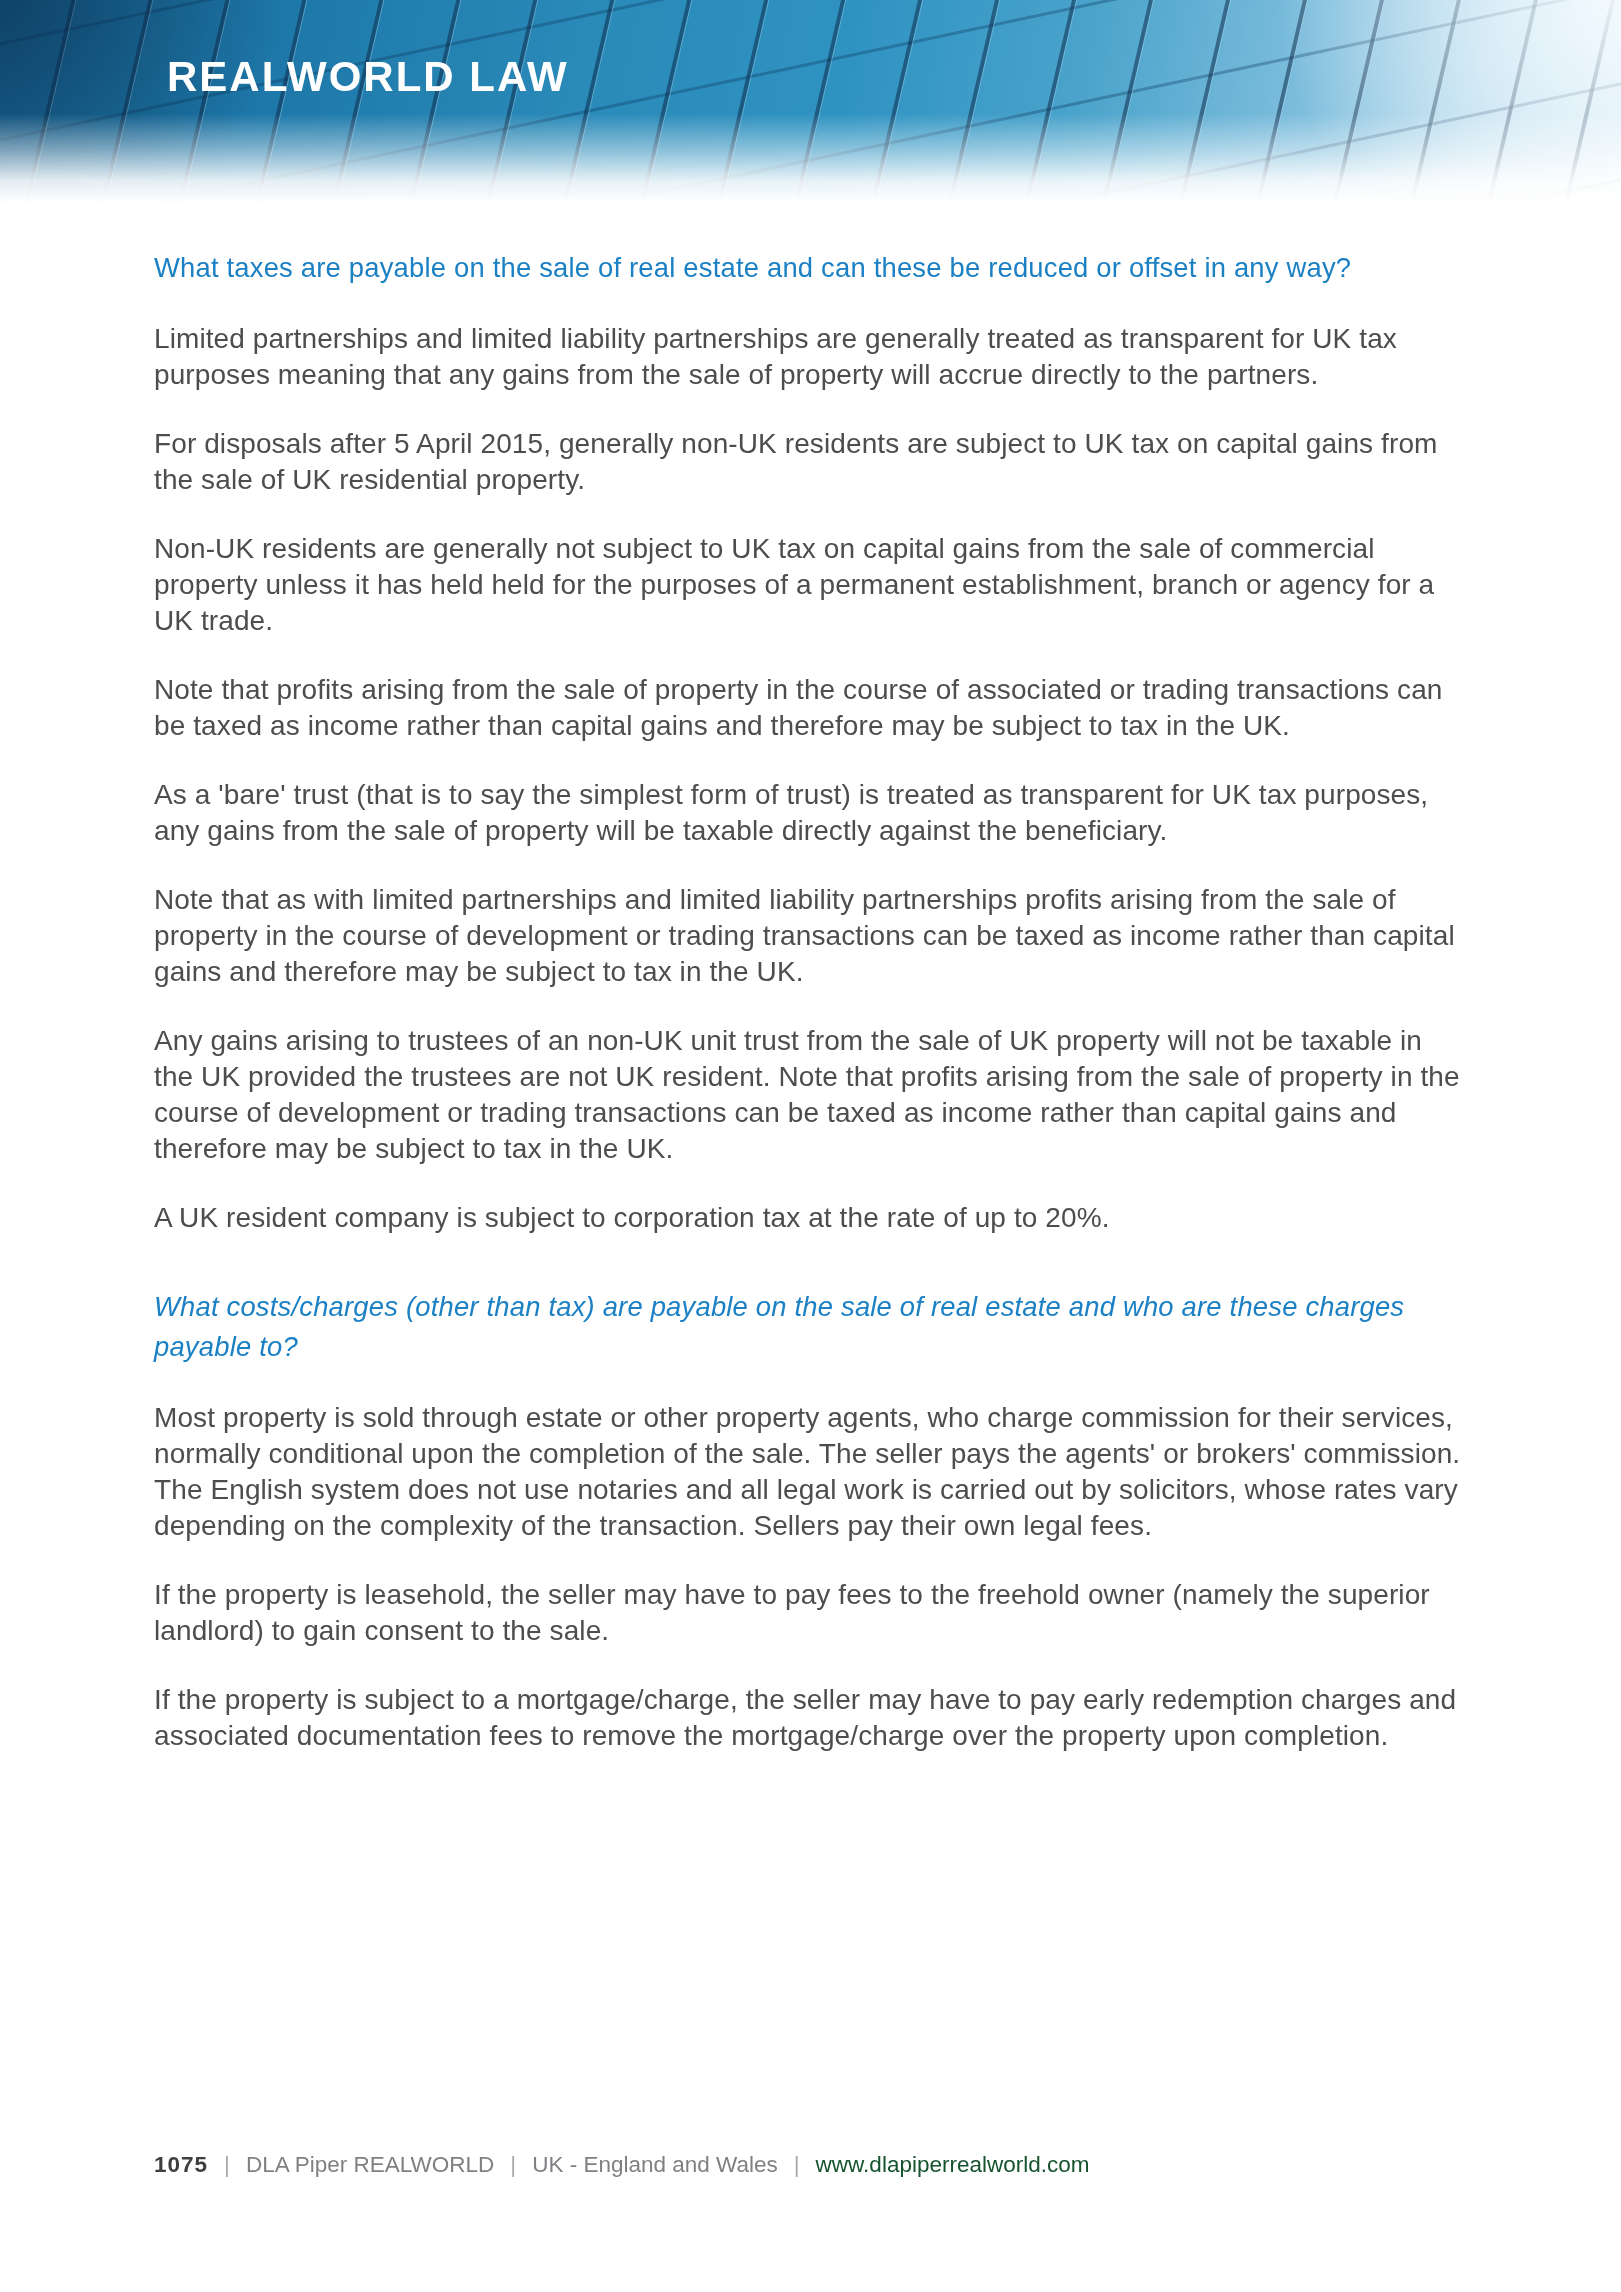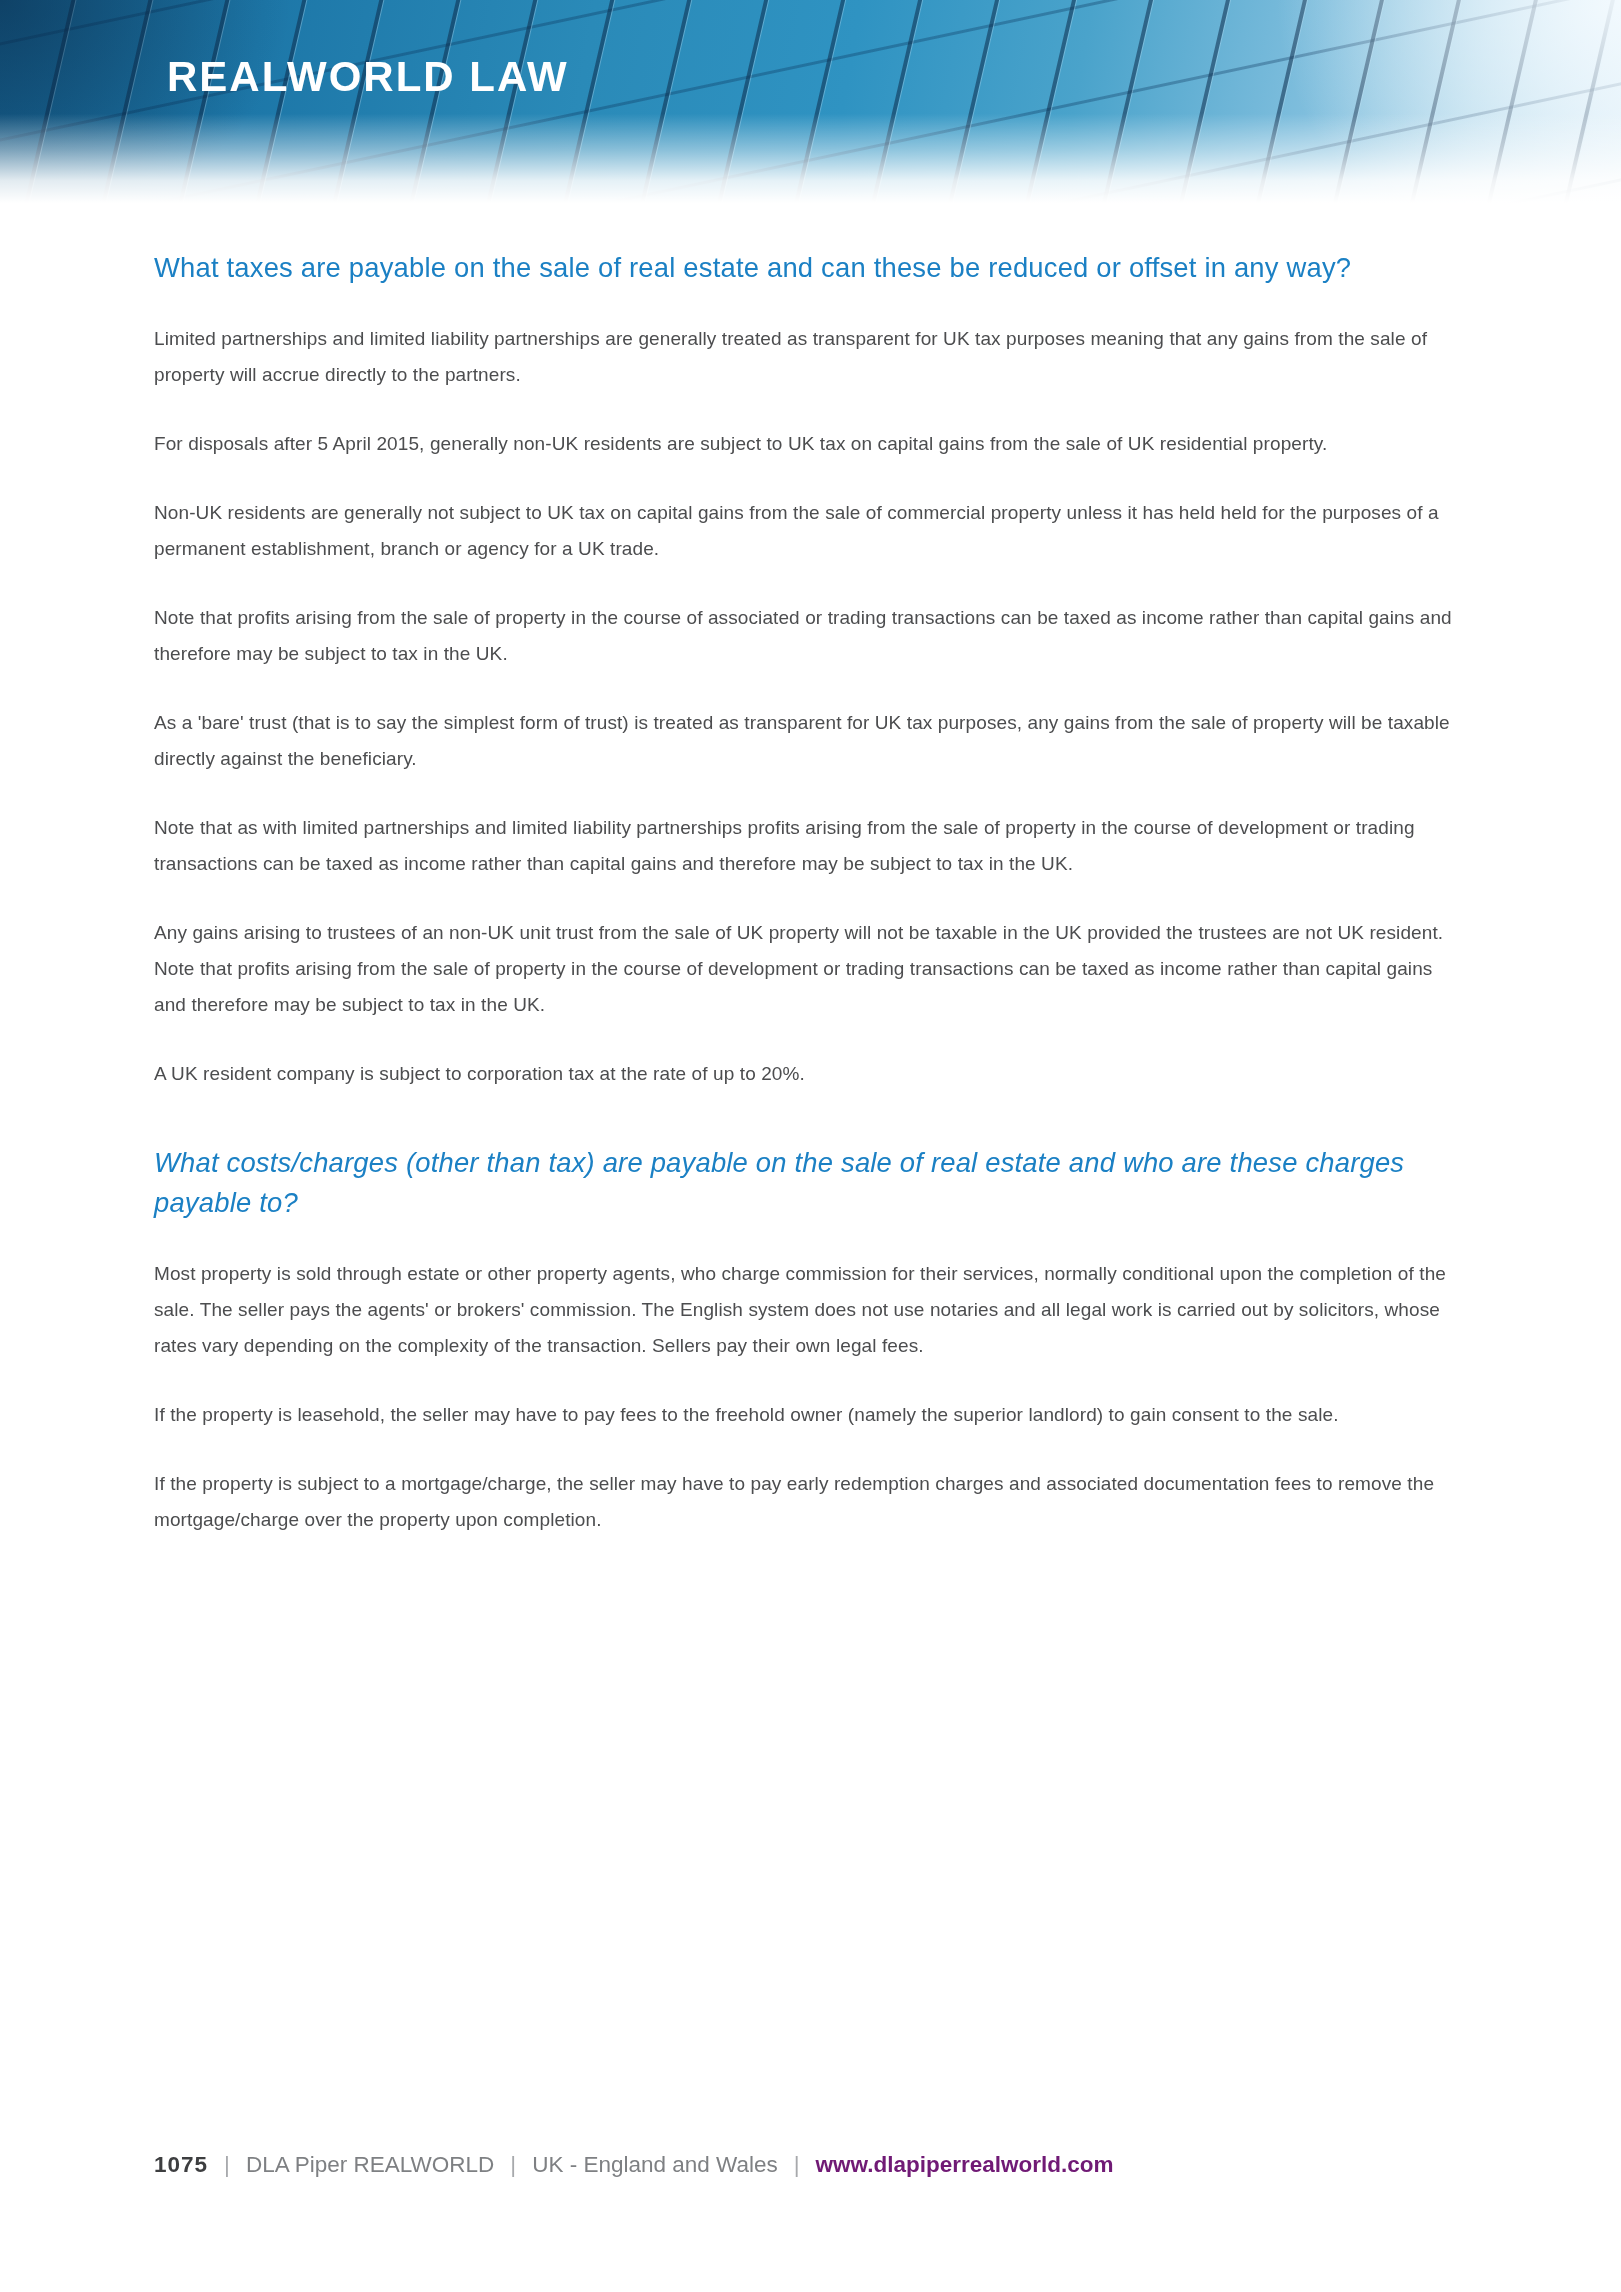--- a/index.html
+++ b/index.html
@@ -45,21 +45,21 @@
   .content { width: 1313px; }
   h2.question {
     font-size: 27.4px;
     line-height: 40px;
     font-weight: 400;
     color: #1b80c4;
     margin: 45px 0 33px 0;
     letter-spacing: 0.2px;
   }
   p.body-text {
-    font-size: 19px;
+    font-size: 28px;
     line-height: 36px;
     color: #4c4d4f;
     margin: 0 0 33px 0;
     letter-spacing: 0.1px;
   }
   section + section h2.question { margin-top: 51px; font-style: italic; }
 
   
   footer {
     position: absolute;
@@ -68,21 +68,21 @@
     display: flex;
     align-items: baseline;
     gap: 16px;
     font-size: 22.5px;
     color: #7e8083;
     white-space: nowrap;
   }
   .page-num { font-weight: 700; color: #3d3e40; letter-spacing: 1px; }
   .sep { color: #a7a9ac; font-weight: 300; }
   .footer-item { color: #7e8083; }
-  .footer-link { color: #701a75; text-decoration: none; font-weight: bold; }
+  .footer-link { color: #14532d; text-decoration: none; }
 </style>
 </head>
 <body>
 
 <header class="banner">
   <div class="banner-title">REALWORLD LAW</div>
 </header>
 
 <main>
   <div class="content">

